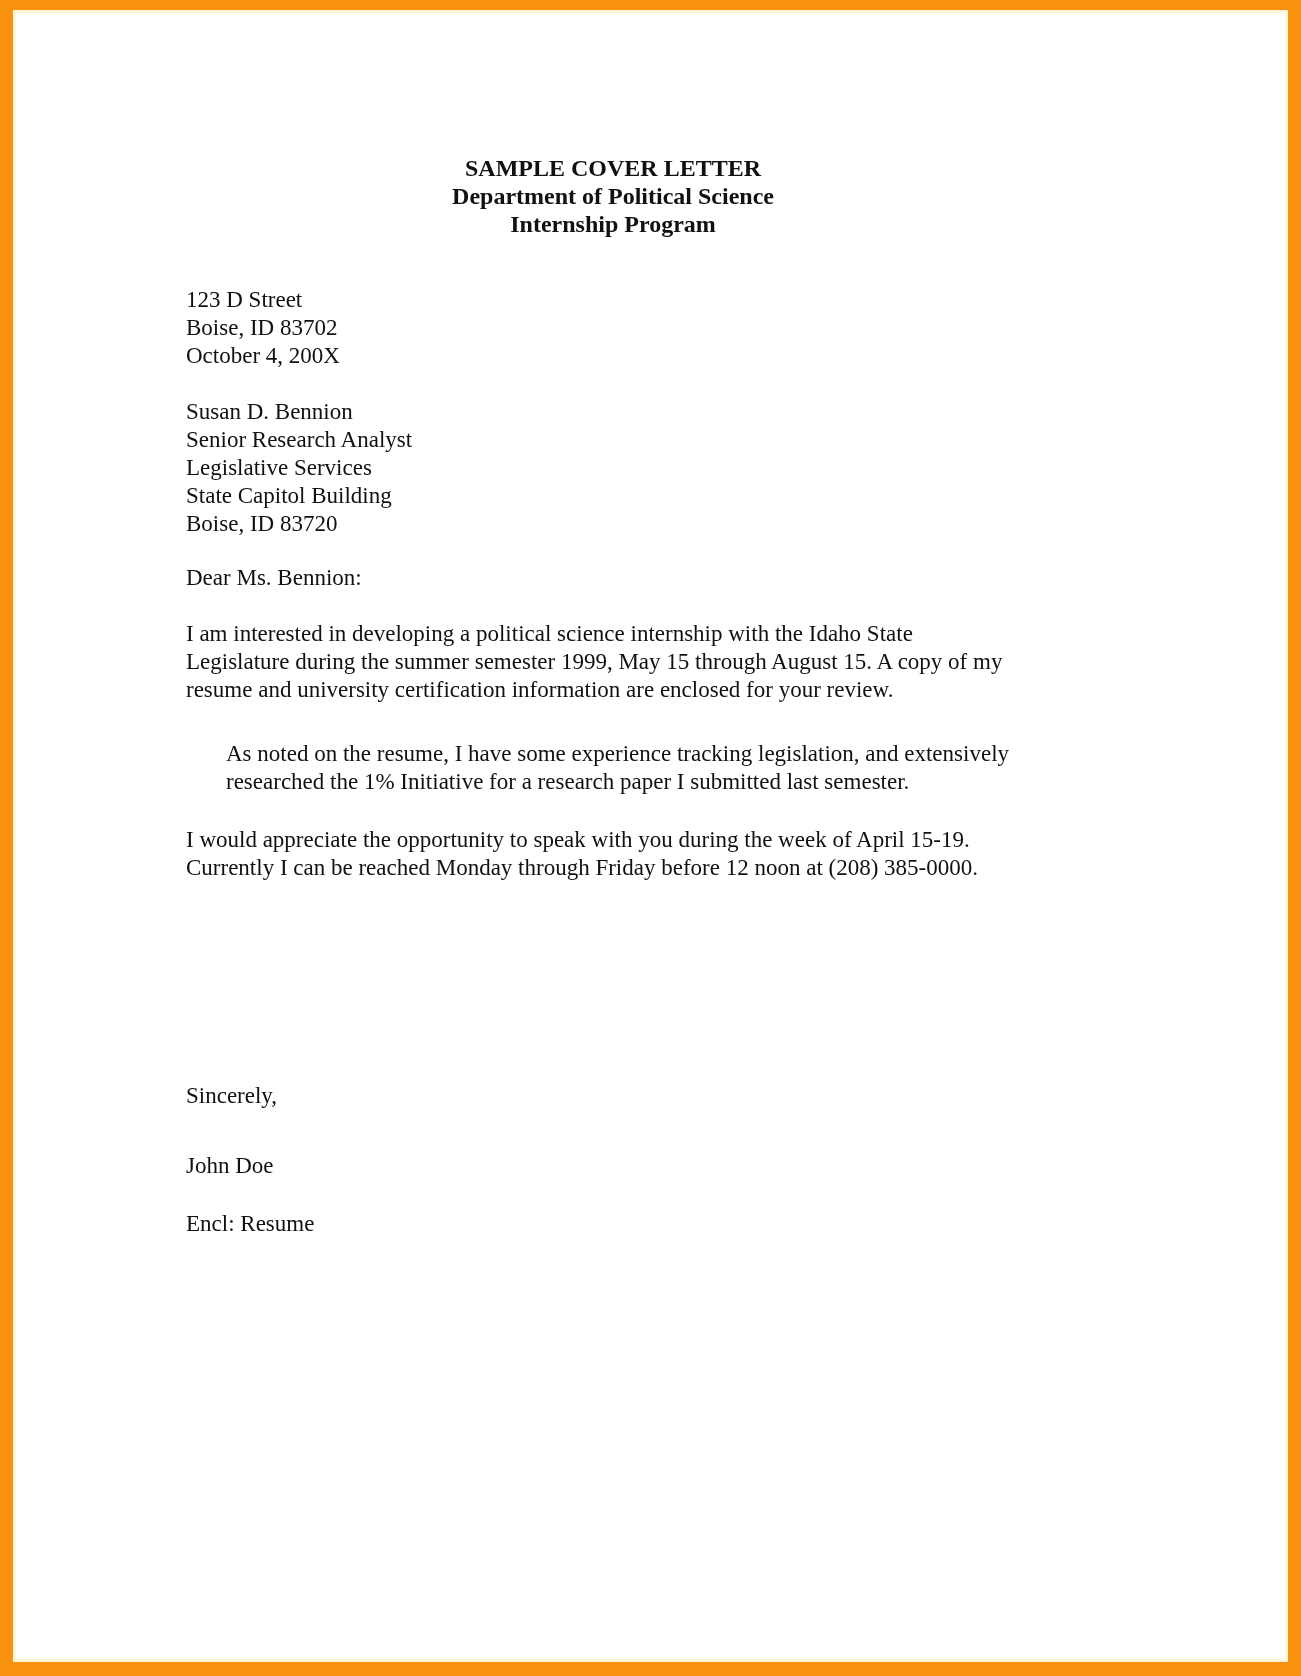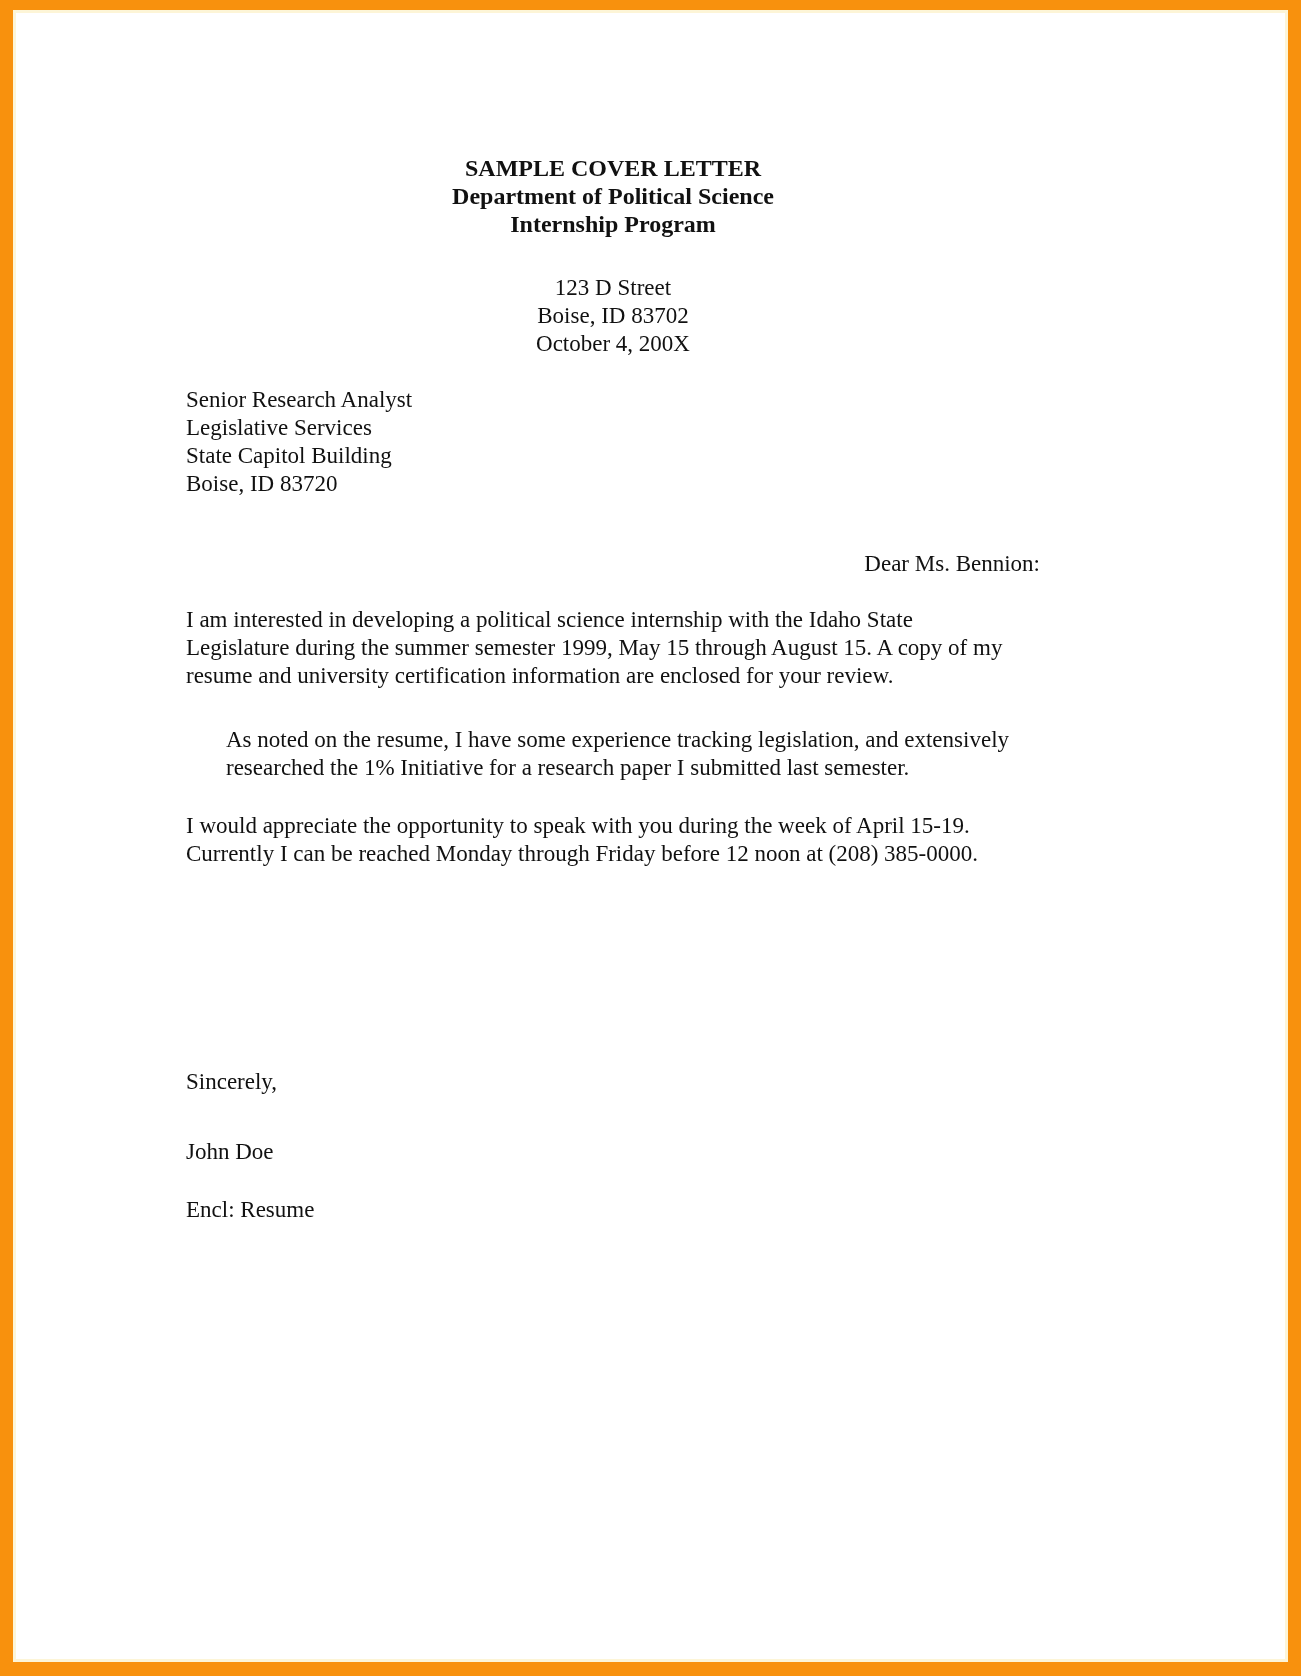--- a/index.html
+++ b/index.html
@@ -30,25 +30,25 @@
     line-height: 28px;
   }
   .line { white-space: nowrap; }
   .heading {
     margin-top: 144px;
     text-align: center;
     font-weight: bold;
     font-size: 24px;
   }
   .date-block {
-    margin-top: 36px;
-    text-align: center;
+    margin-top: 48px;
+    text-align: left;
   }
   .recipient-block { margin-top: 28px; }
-  .salutation { margin-top: 52px; text-align: right; }
+  .salutation { margin-top: 26px; }
   .para-1 { margin-top: 28px; }
   .para-2 { margin-top: 36px; margin-left: 40px; }
   .para-3 { margin-top: 30px; }
   .closing { margin-top: 200px; }
   .signature { margin-top: 42px; }
   .enclosure-block { margin-top: 30px; }
 </style>
 </head>
 <body style="color: rgb(17, 17, 17);">
 
@@ -61,20 +61,21 @@
       <div class="line">Internship Program</div>
     </div>
 
     <div class="date-block">
       <div class="line">123 D Street</div>
       <div class="line">Boise, ID 83702</div>
       <div class="line">October 4, 200X</div>
     </div>
 
     <div class="recipient-block">
+      <div class="line">Susan D. Bennion</div>
       <div class="line">Senior Research Analyst</div>
       <div class="line">Legislative Services</div>
       <div class="line">State Capitol Building</div>
       <div class="line">Boise, ID 83720</div>
     </div>
 
     <div class="salutation line">Dear Ms. Bennion:</div>
 
     <div class="paragraph para-1">
       <div class="line">I am interested in developing a political science internship with the Idaho State</div>

